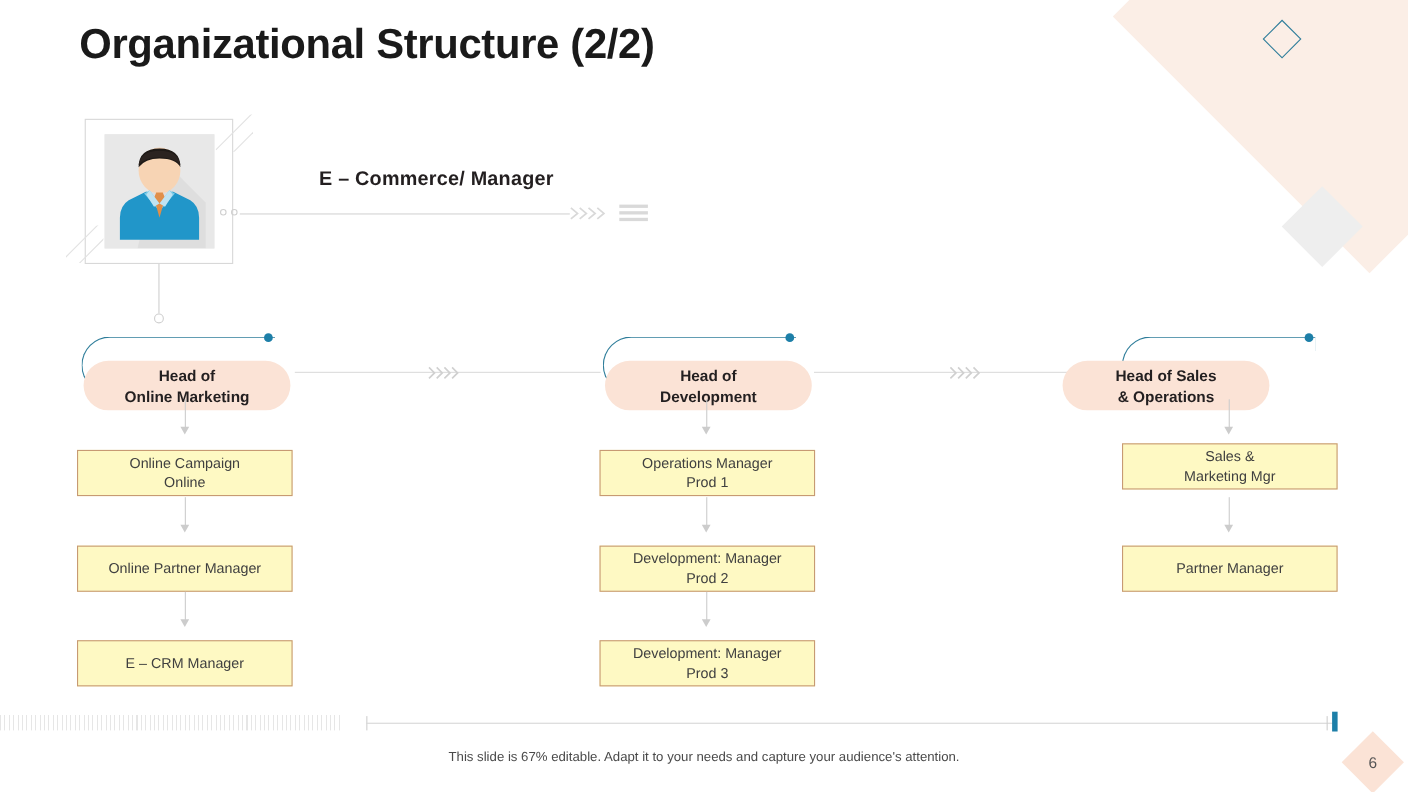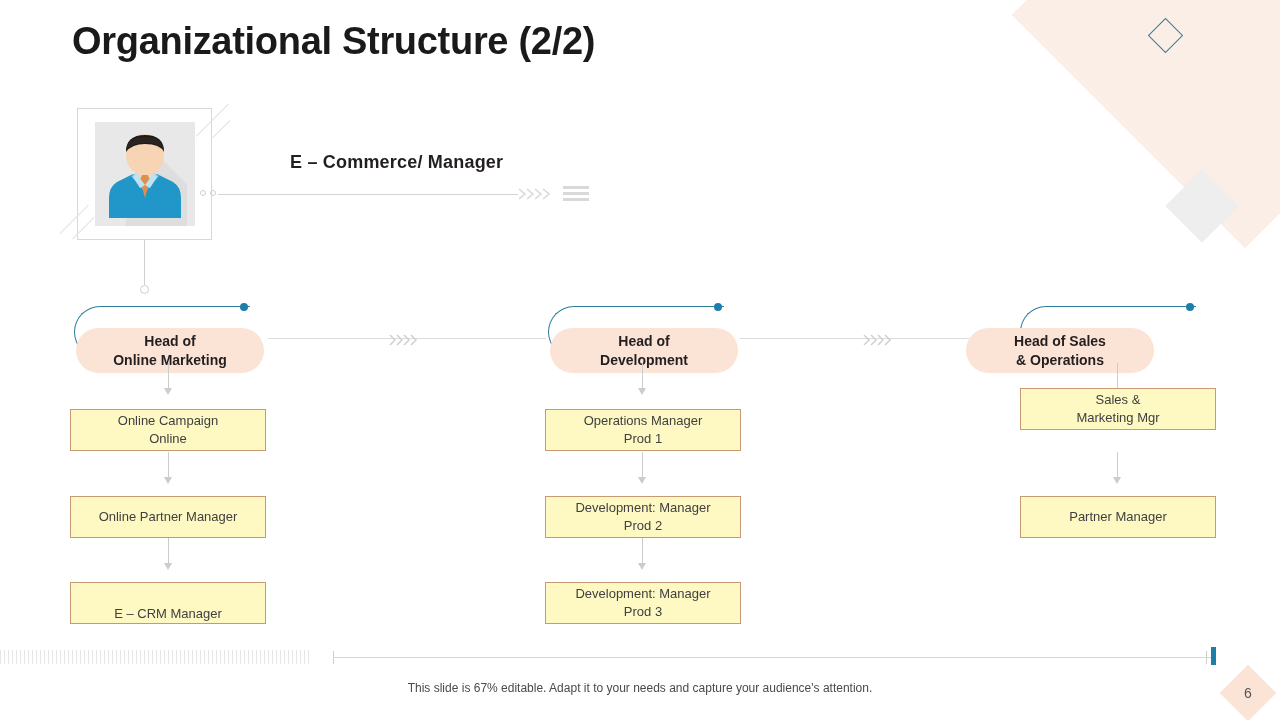--- a/index.html
+++ b/index.html
@@ -296,21 +296,21 @@
     </div>
   <div class="obox" style="left:70px; top:496px;">
     <div>
       <div>Online Partner Manager</div>
     </div>
   </div>
   <div class="arrow-down" style="left:163px; top:538px;">
       <div class="stem"></div>
       <div class="head"></div>
     </div>
-  <div class="obox" style="left:70px; top:582px;align-items:flex-end;">
+  <div class="obox" style="left:70px; top:582px;">
     <div>
       <div>E – CRM Manager</div>
     </div>
   </div>
 
   <div class="pill-arc" style="left:548px;"></div>
   <div class="pill-dot" style="left:714px;"></div>
   <div class="pill" style="left:550px;">
     <div>
       <div>Head of</div>
@@ -353,21 +353,21 @@
   <div class="pill" style="left:966px;">
     <div>
       <div>Head of Sales</div>
       <div>&amp; Operations</div>
     </div>
   </div>
   <div class="arrow-down" style="left:1112px; top:363px;">
       <div class="stem"></div>
       <div class="head"></div>
     </div>
-  <div class="obox" style="left:1020px; top:388px;justify-content:center;">
+  <div class="obox" style="left:1020px; top:403px;justify-content:center;">
     <div>
       <div>Sales &amp;</div>
       <div>Marketing Mgr</div>
     </div>
   </div>
   <div class="arrow-down" style="left:1112px; top:452px;">
       <div class="stem"></div>
       <div class="head"></div>
     </div>
   <div class="obox" style="left:1020px; top:496px;">

